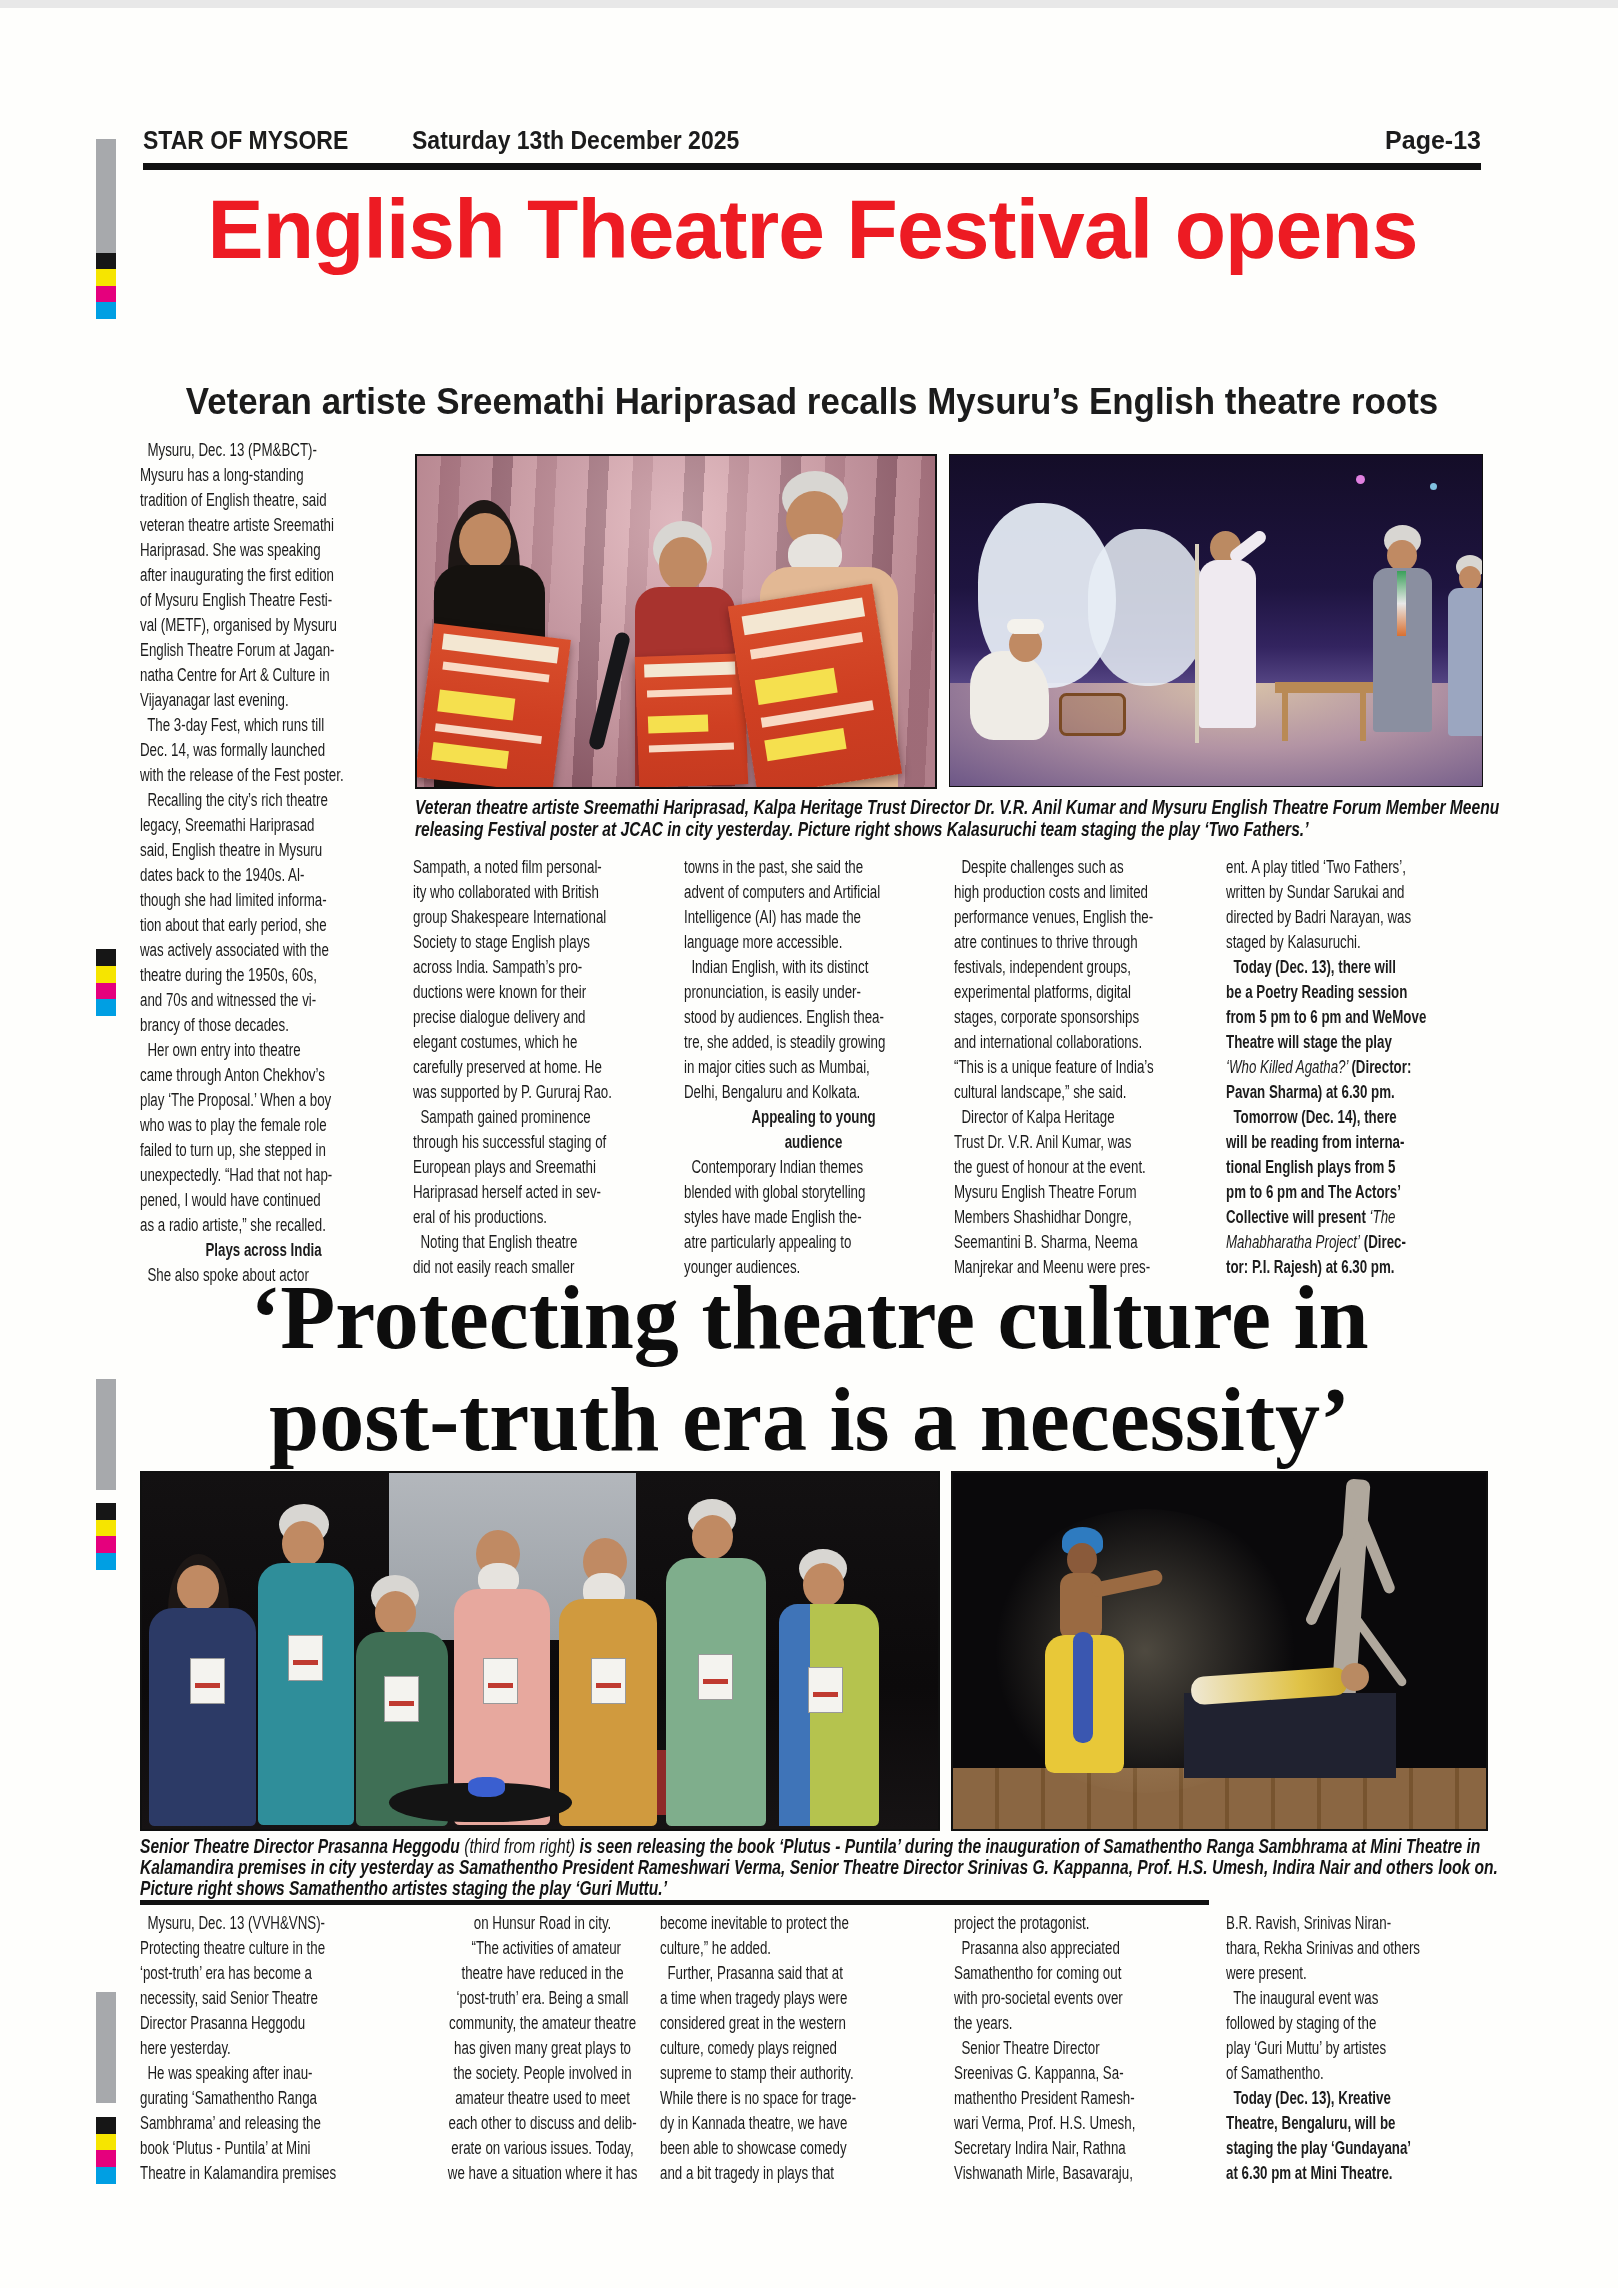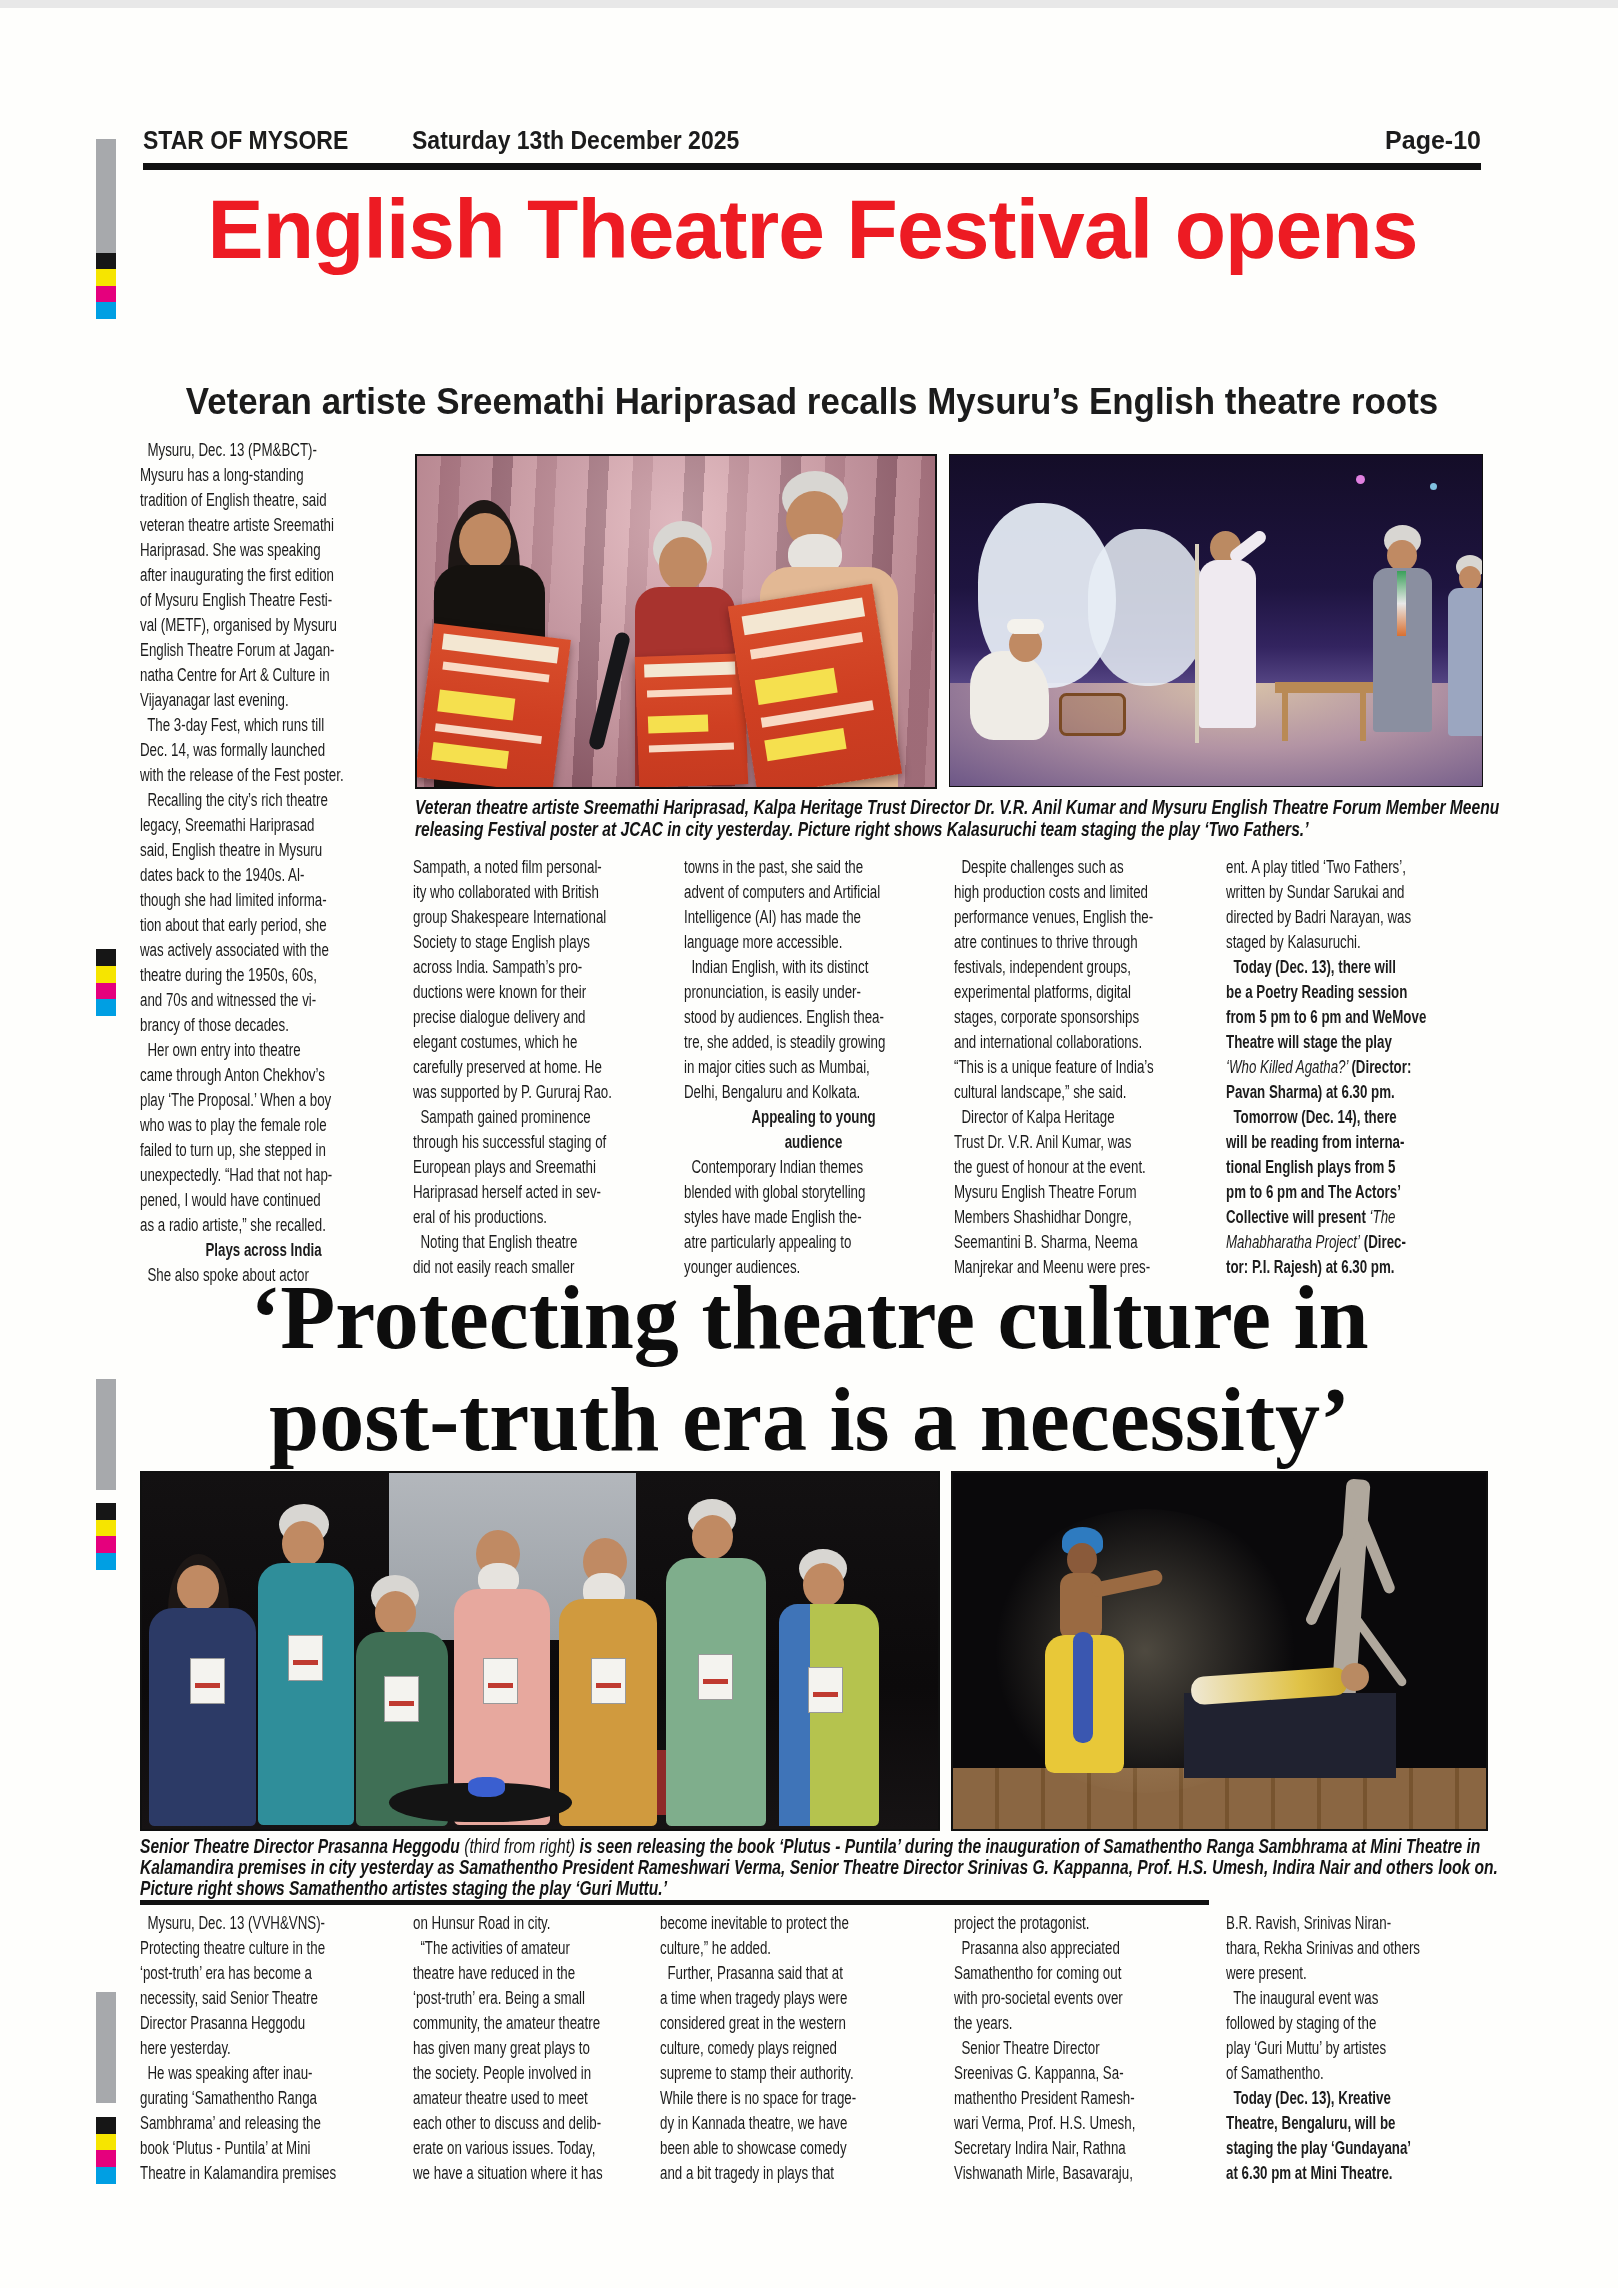--- a/index.html
+++ b/index.html
@@ -105,21 +105,21 @@
 
   <div class="regbar" style="top:1984px;height:111px;"></div>
   <div class="regsq rs-k" style="top:2109px;"></div>
   <div class="regsq rs-y" style="top:2126px;"></div>
   <div class="regsq rs-m" style="top:2142px;"></div>
   <div class="regsq rs-c" style="top:2159px;"></div>
 
   <div class="hdr">
     <span class="pub">STAR OF MYSORE</span>
     <span class="dt">Saturday 13th December 2025</span>
-    <span class="pg">Page-10</span>
+    <span class="pg">Page-13</span>
   </div>
   <div class="rule1"></div>
 
   <div class="hl1">
     <div>English Theatre Festival opens</div>
   </div>
   <div class="subhead">Veteran artiste Sreemathi Hariprasad recalls Mysuru’s English theatre roots</div>
 
   <div class="col" style="left:140px;top:430px;width:247px;height:844px;">
     <div class="cond">
@@ -425,21 +425,21 @@
         <div class="tl">necessity, said Senior Theatre</div>
         <div class="tl">Director Prasanna Heggodu</div>
         <div class="tl">here yesterday.</div>
         <div class="tl">  He was speaking after inau-</div>
         <div class="tl">gurating ‘Samathentho Ranga</div>
         <div class="tl">Sambhrama’ and releasing the</div>
         <div class="tl">book ‘Plutus - Puntila’ at Mini</div>
         <div class="tl">Theatre in Kalamandira premises</div>
       </div>
   </div>
-  <div class="col" style="left:413px;top:1903px;width:259px;height:286px;">
+  <div class="col" style="left:413px;top:1903px;width:259px;height:286px;text-align:center;">
     <div class="cond">
         <div class="tl">on Hunsur Road in city.</div>
         <div class="tl">  “The activities of amateur</div>
         <div class="tl">theatre have reduced in the</div>
         <div class="tl">‘post-truth’ era. Being a small</div>
         <div class="tl">community, the amateur theatre</div>
         <div class="tl">has given many great plays to</div>
         <div class="tl">the society. People involved in</div>
         <div class="tl">amateur theatre used to meet</div>
         <div class="tl">each other to discuss and delib-</div>

